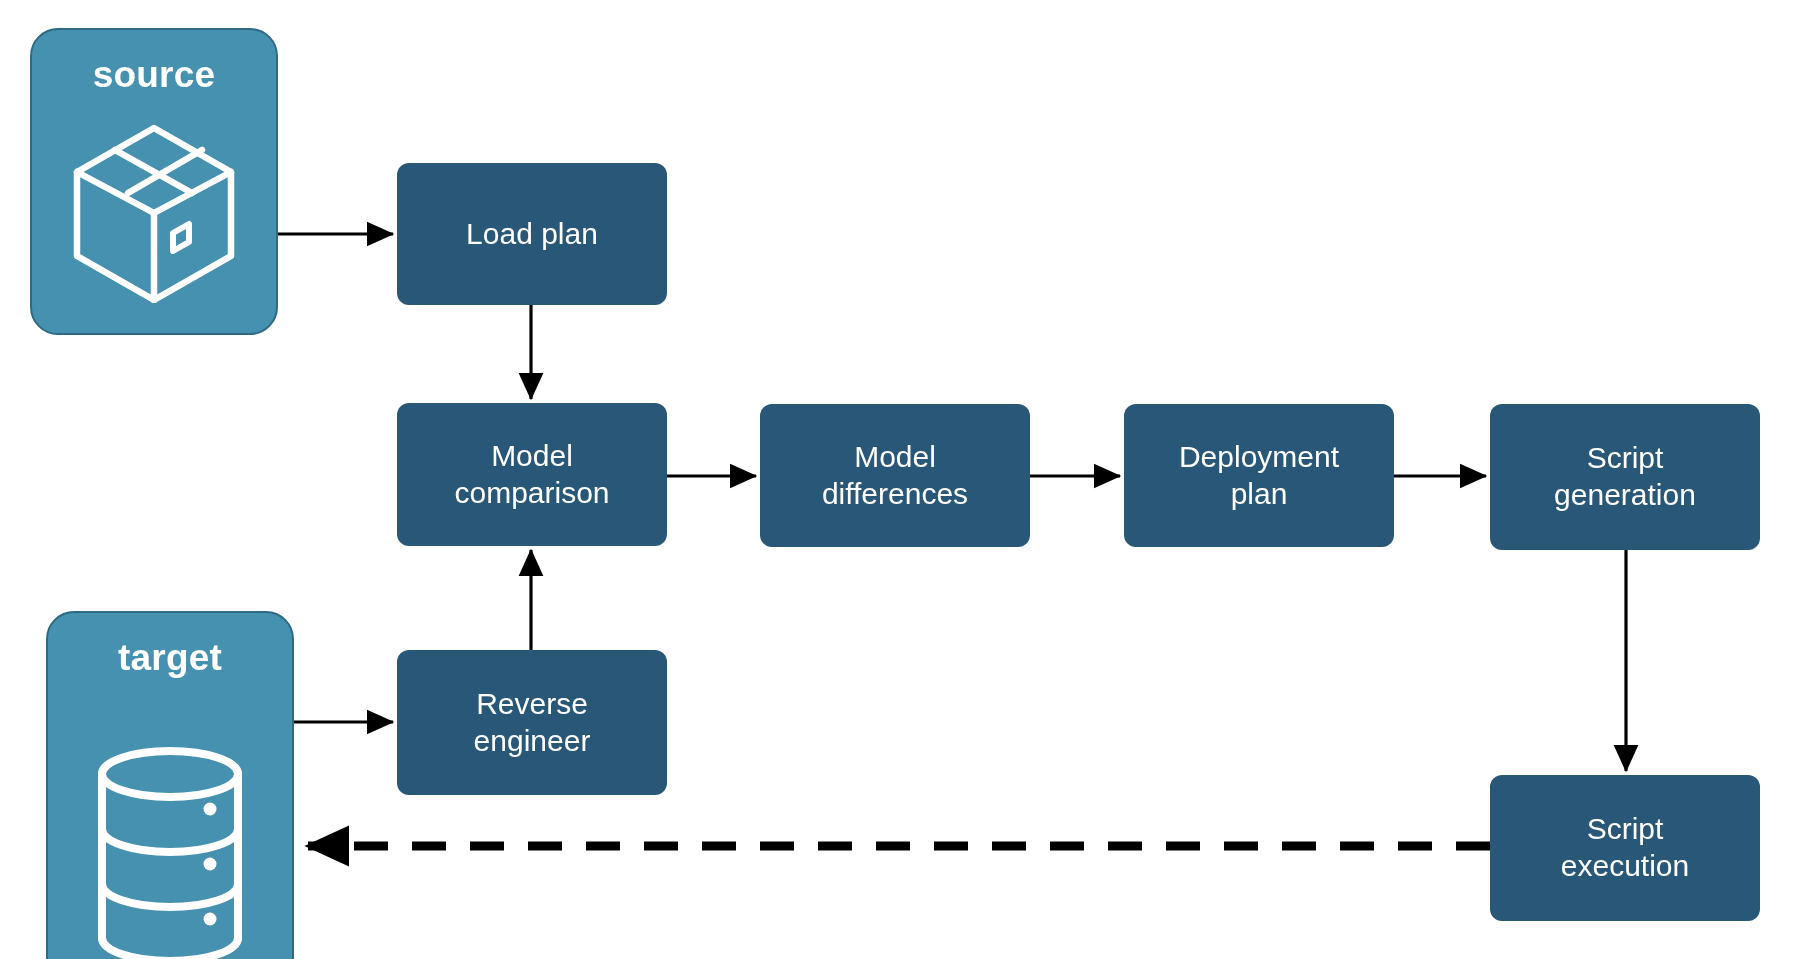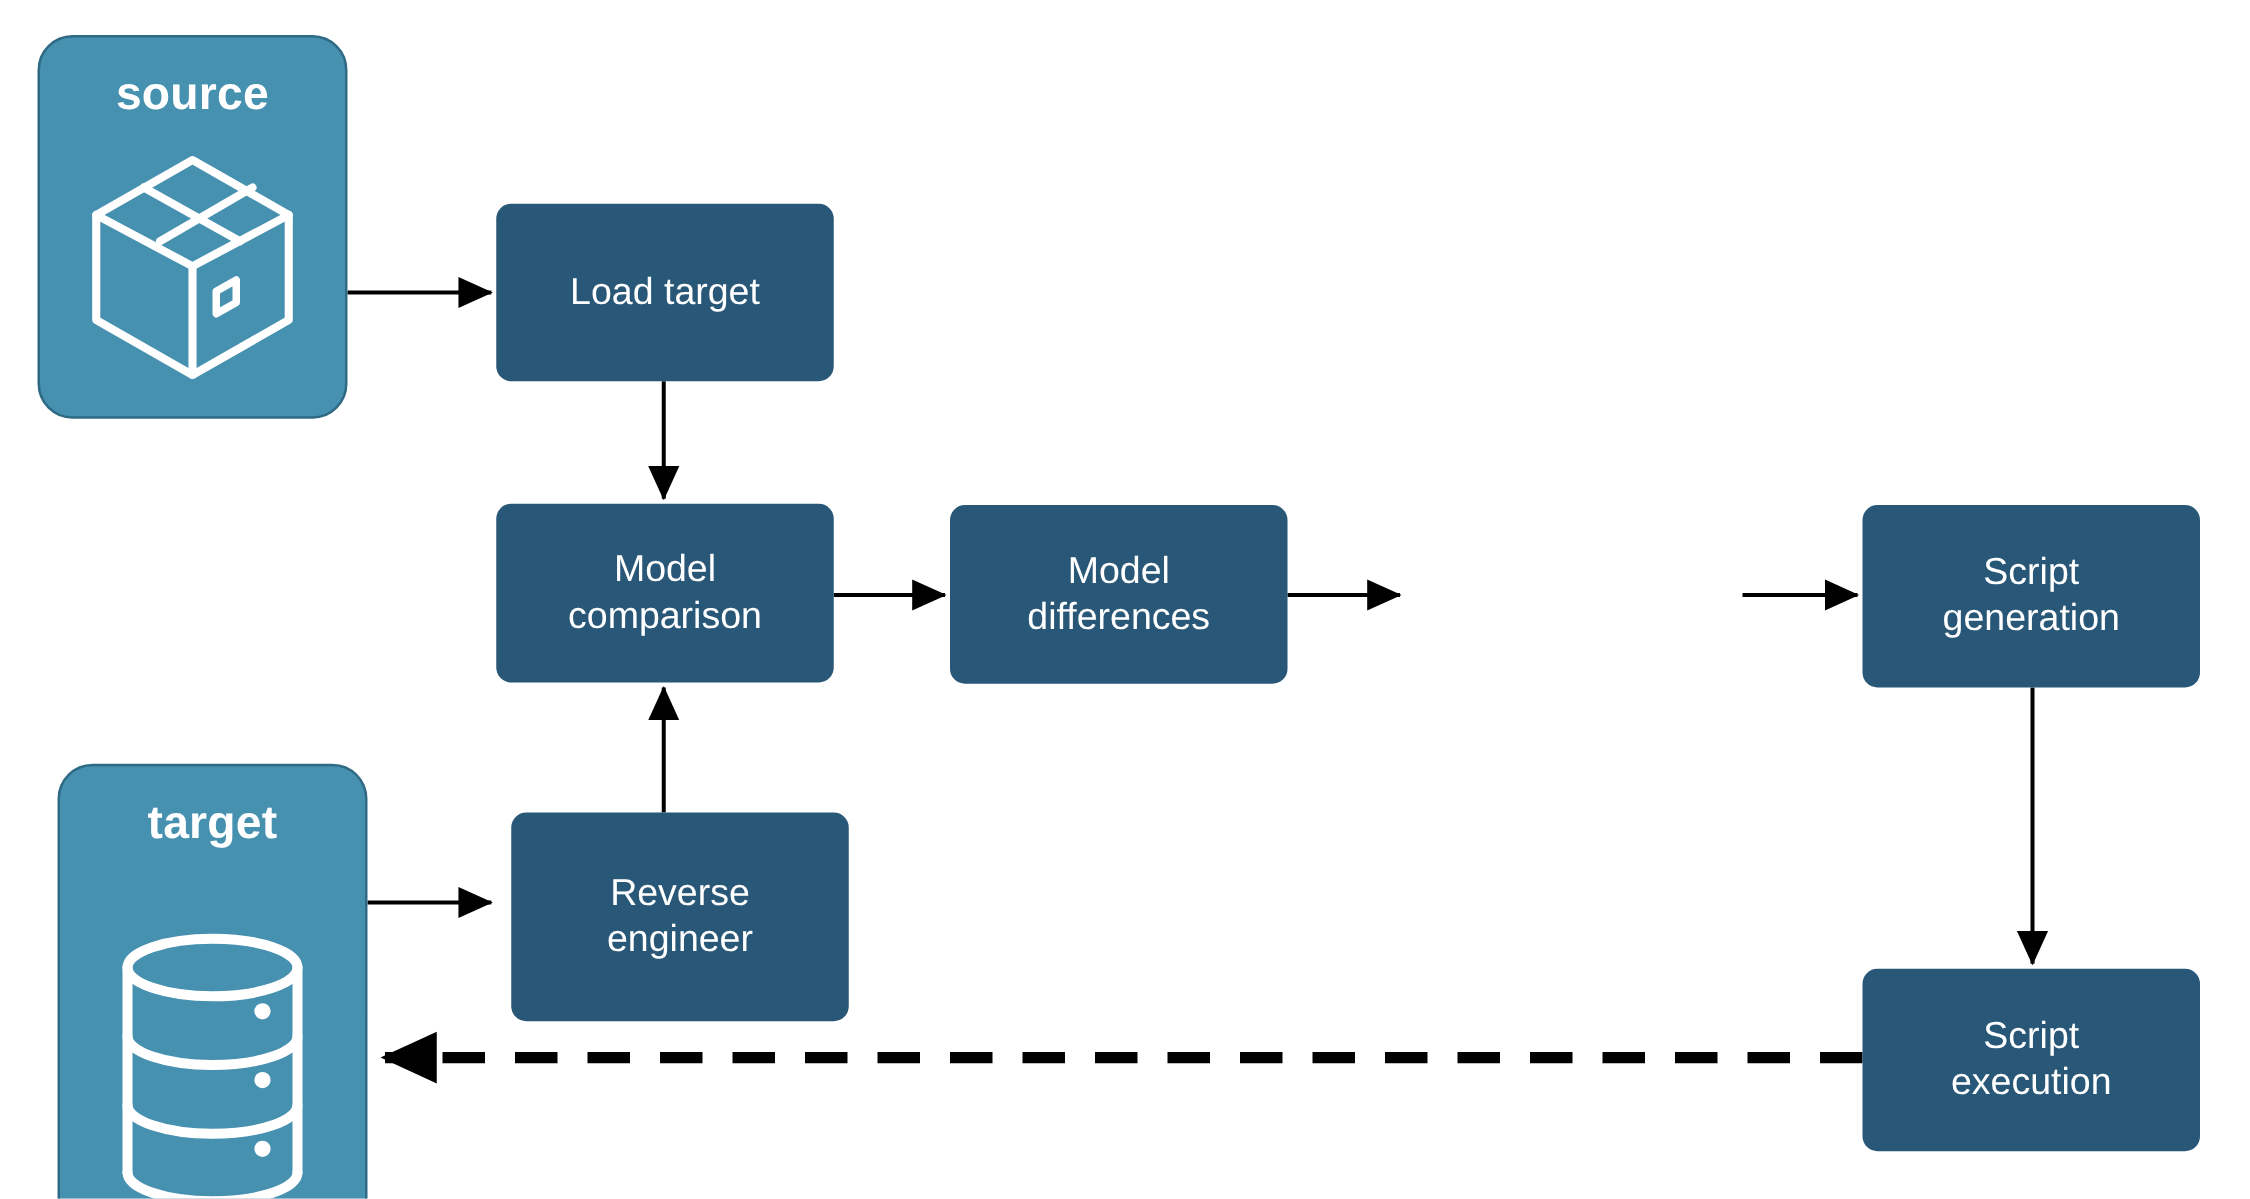--- a/index.html
+++ b/index.html
@@ -146,40 +146,44 @@
         <path d="M12 138 A68 23 0 0 0 148 138"></path>
 
         <circle cx="120" cy="63" r="6.5" fill="#ffffff" stroke="none"></circle>
         <circle cx="120" cy="118" r="6.5" fill="#ffffff" stroke="none"></circle>
         <circle cx="120" cy="173" r="6.5" fill="#ffffff" stroke="none"></circle>
       </svg>
     </div>
   </div>
 
   <div class="node" style="left:397px; top:163px; width:270px; height:142px;">
-    <span class="node-label">Load target</span>
+    <span class="node-label">Load plan</span>
   </div>
 
   <div class="node" style="left:397px; top:403px; width:270px; height:143px;">
     <span class="node-label">Model
 comparison</span>
   </div>
 
   <div class="node" style="left:760px; top:404px; width:270px; height:143px;">
     <span class="node-label">Model
 differences</span>
   </div>
 
+  <div class="node" style="left:1124px; top:404px; width:270px; height:143px;">
+    <span class="node-label">Deployment
+plan</span>
+  </div>
 
   <div class="node" style="left:1490px; top:404px; width:270px; height:146px;">
     <span class="node-label">Script
 generation</span>
   </div>
 
-  <div class="node" style="left:409px; top:650px; width:270px; height:167px;">
+  <div class="node" style="left:397px; top:650px; width:270px; height:145px;">
     <span class="node-label">Reverse
 engineer</span>
   </div>
 
   <div class="node" style="left:1490px; top:775px; width:270px; height:146px;">
     <span class="node-label">Script
 execution</span>
   </div>
 
 </div>

